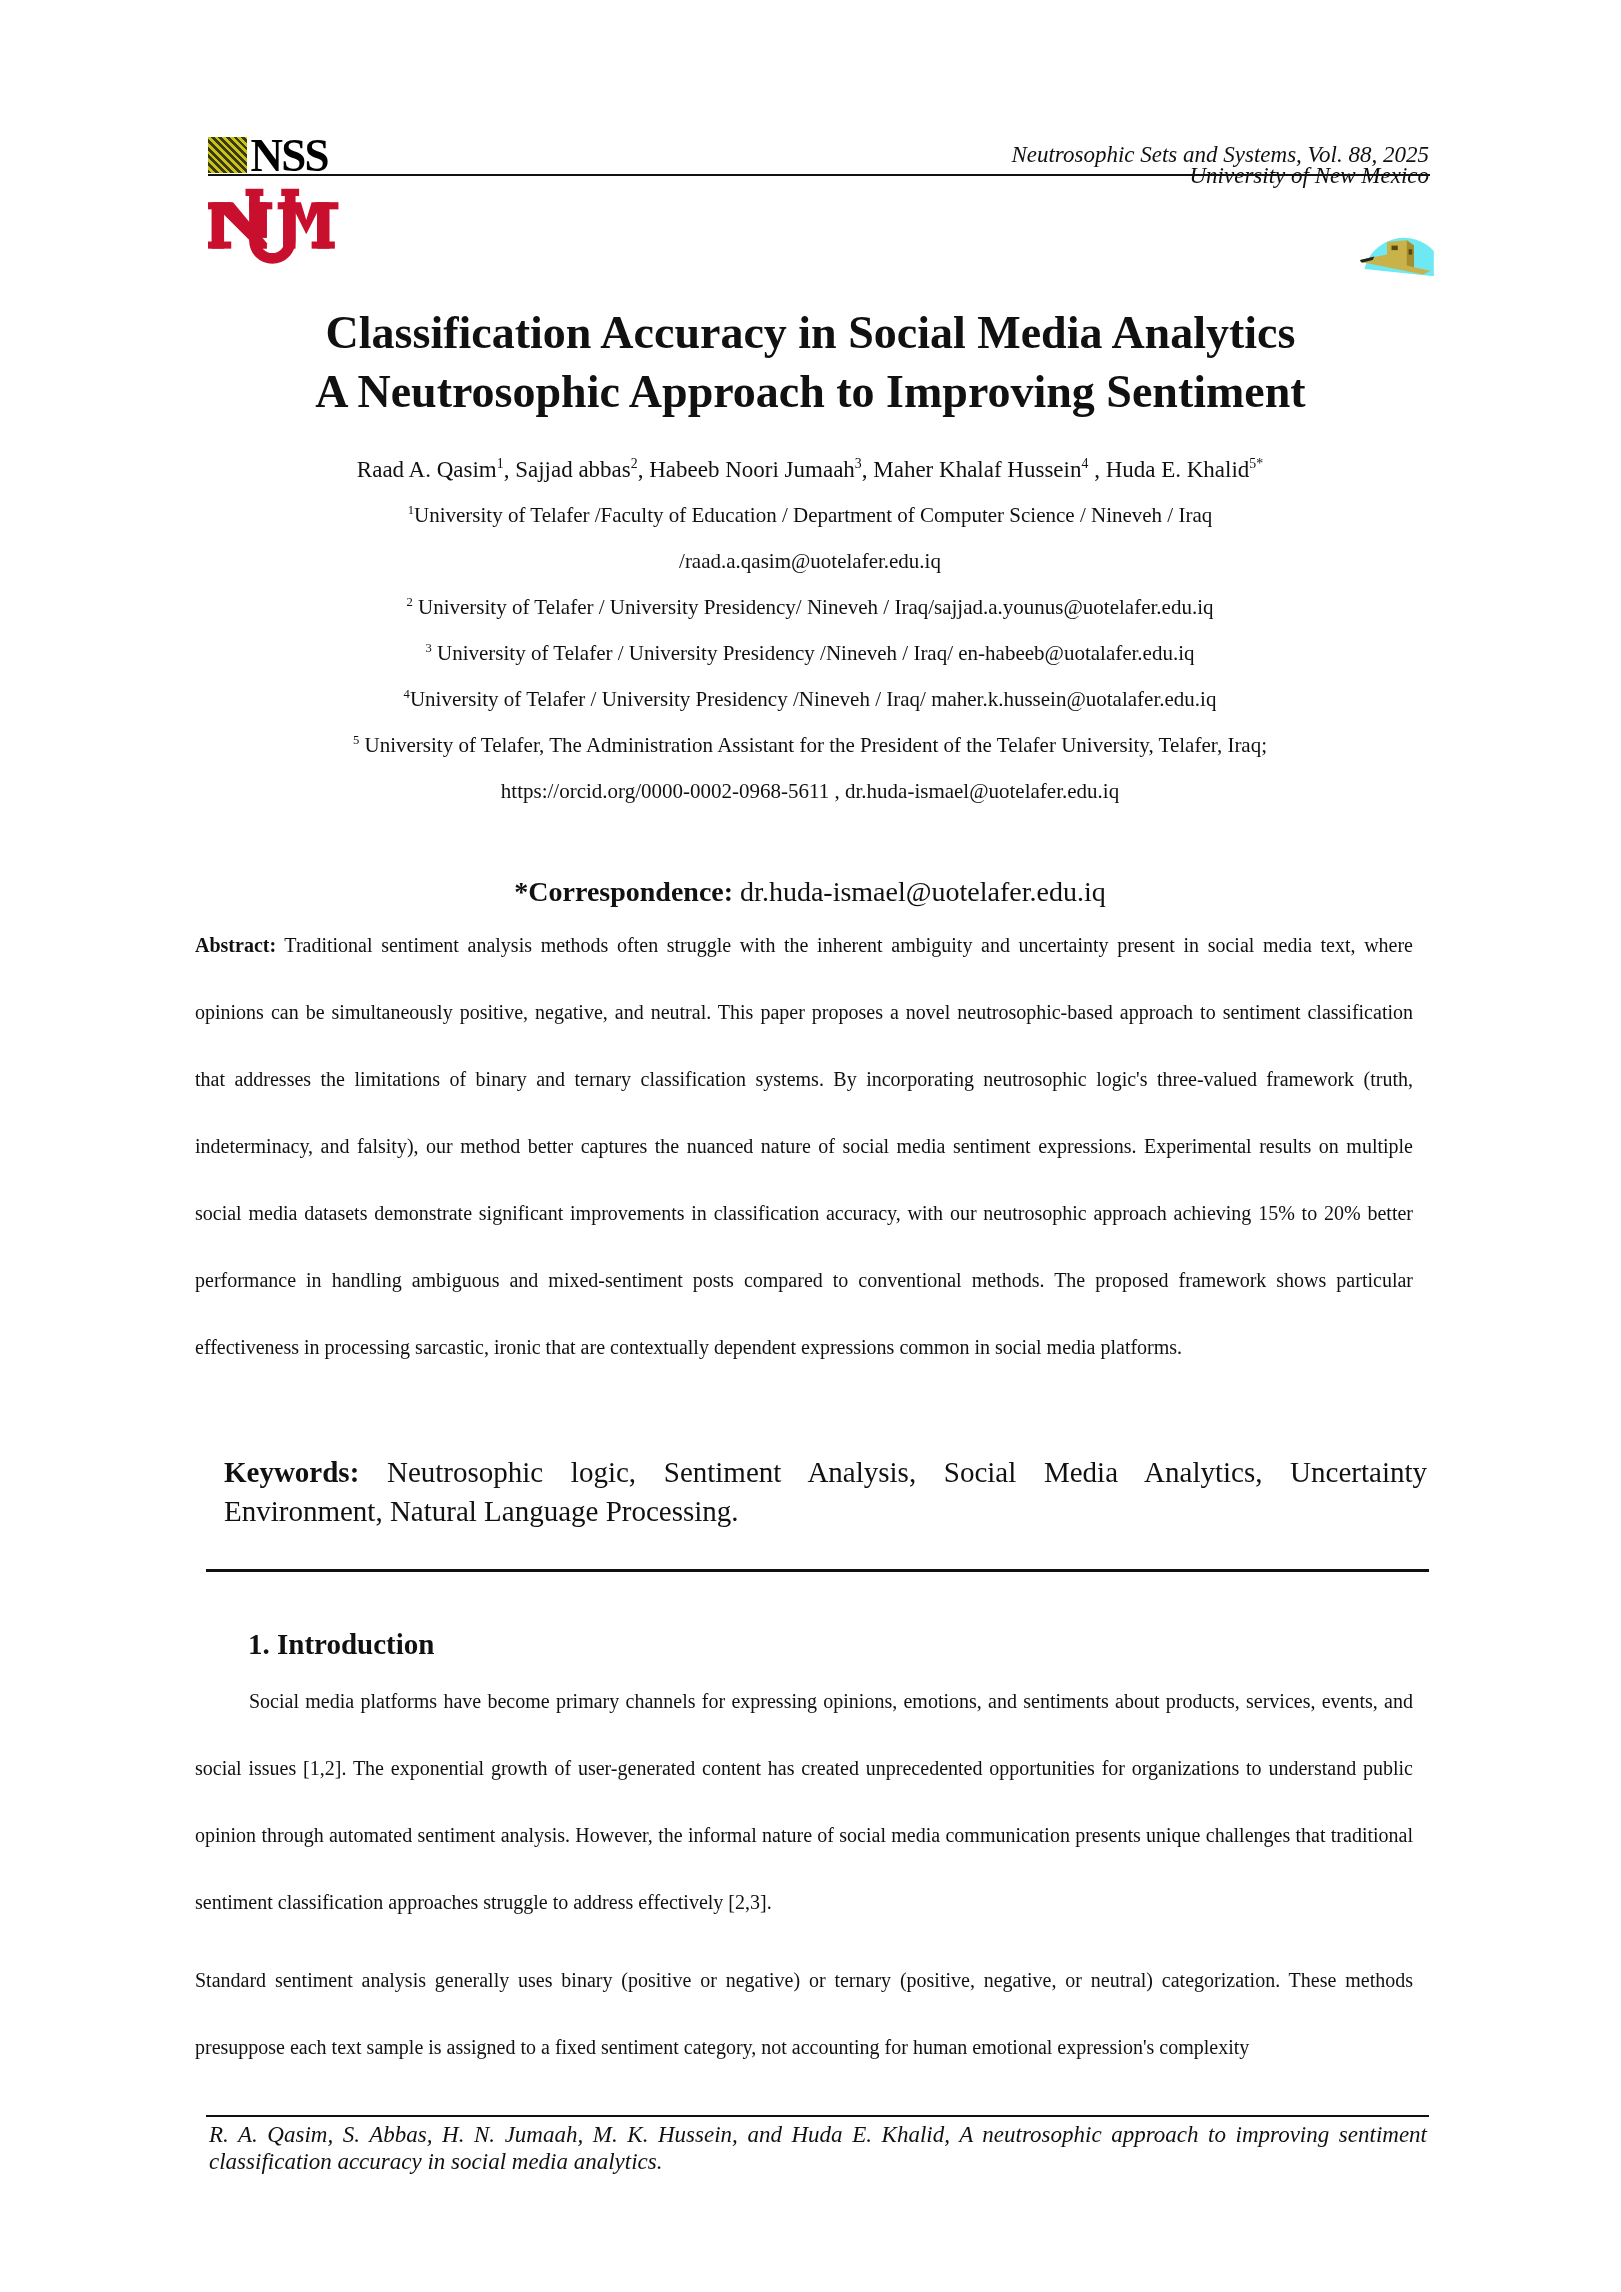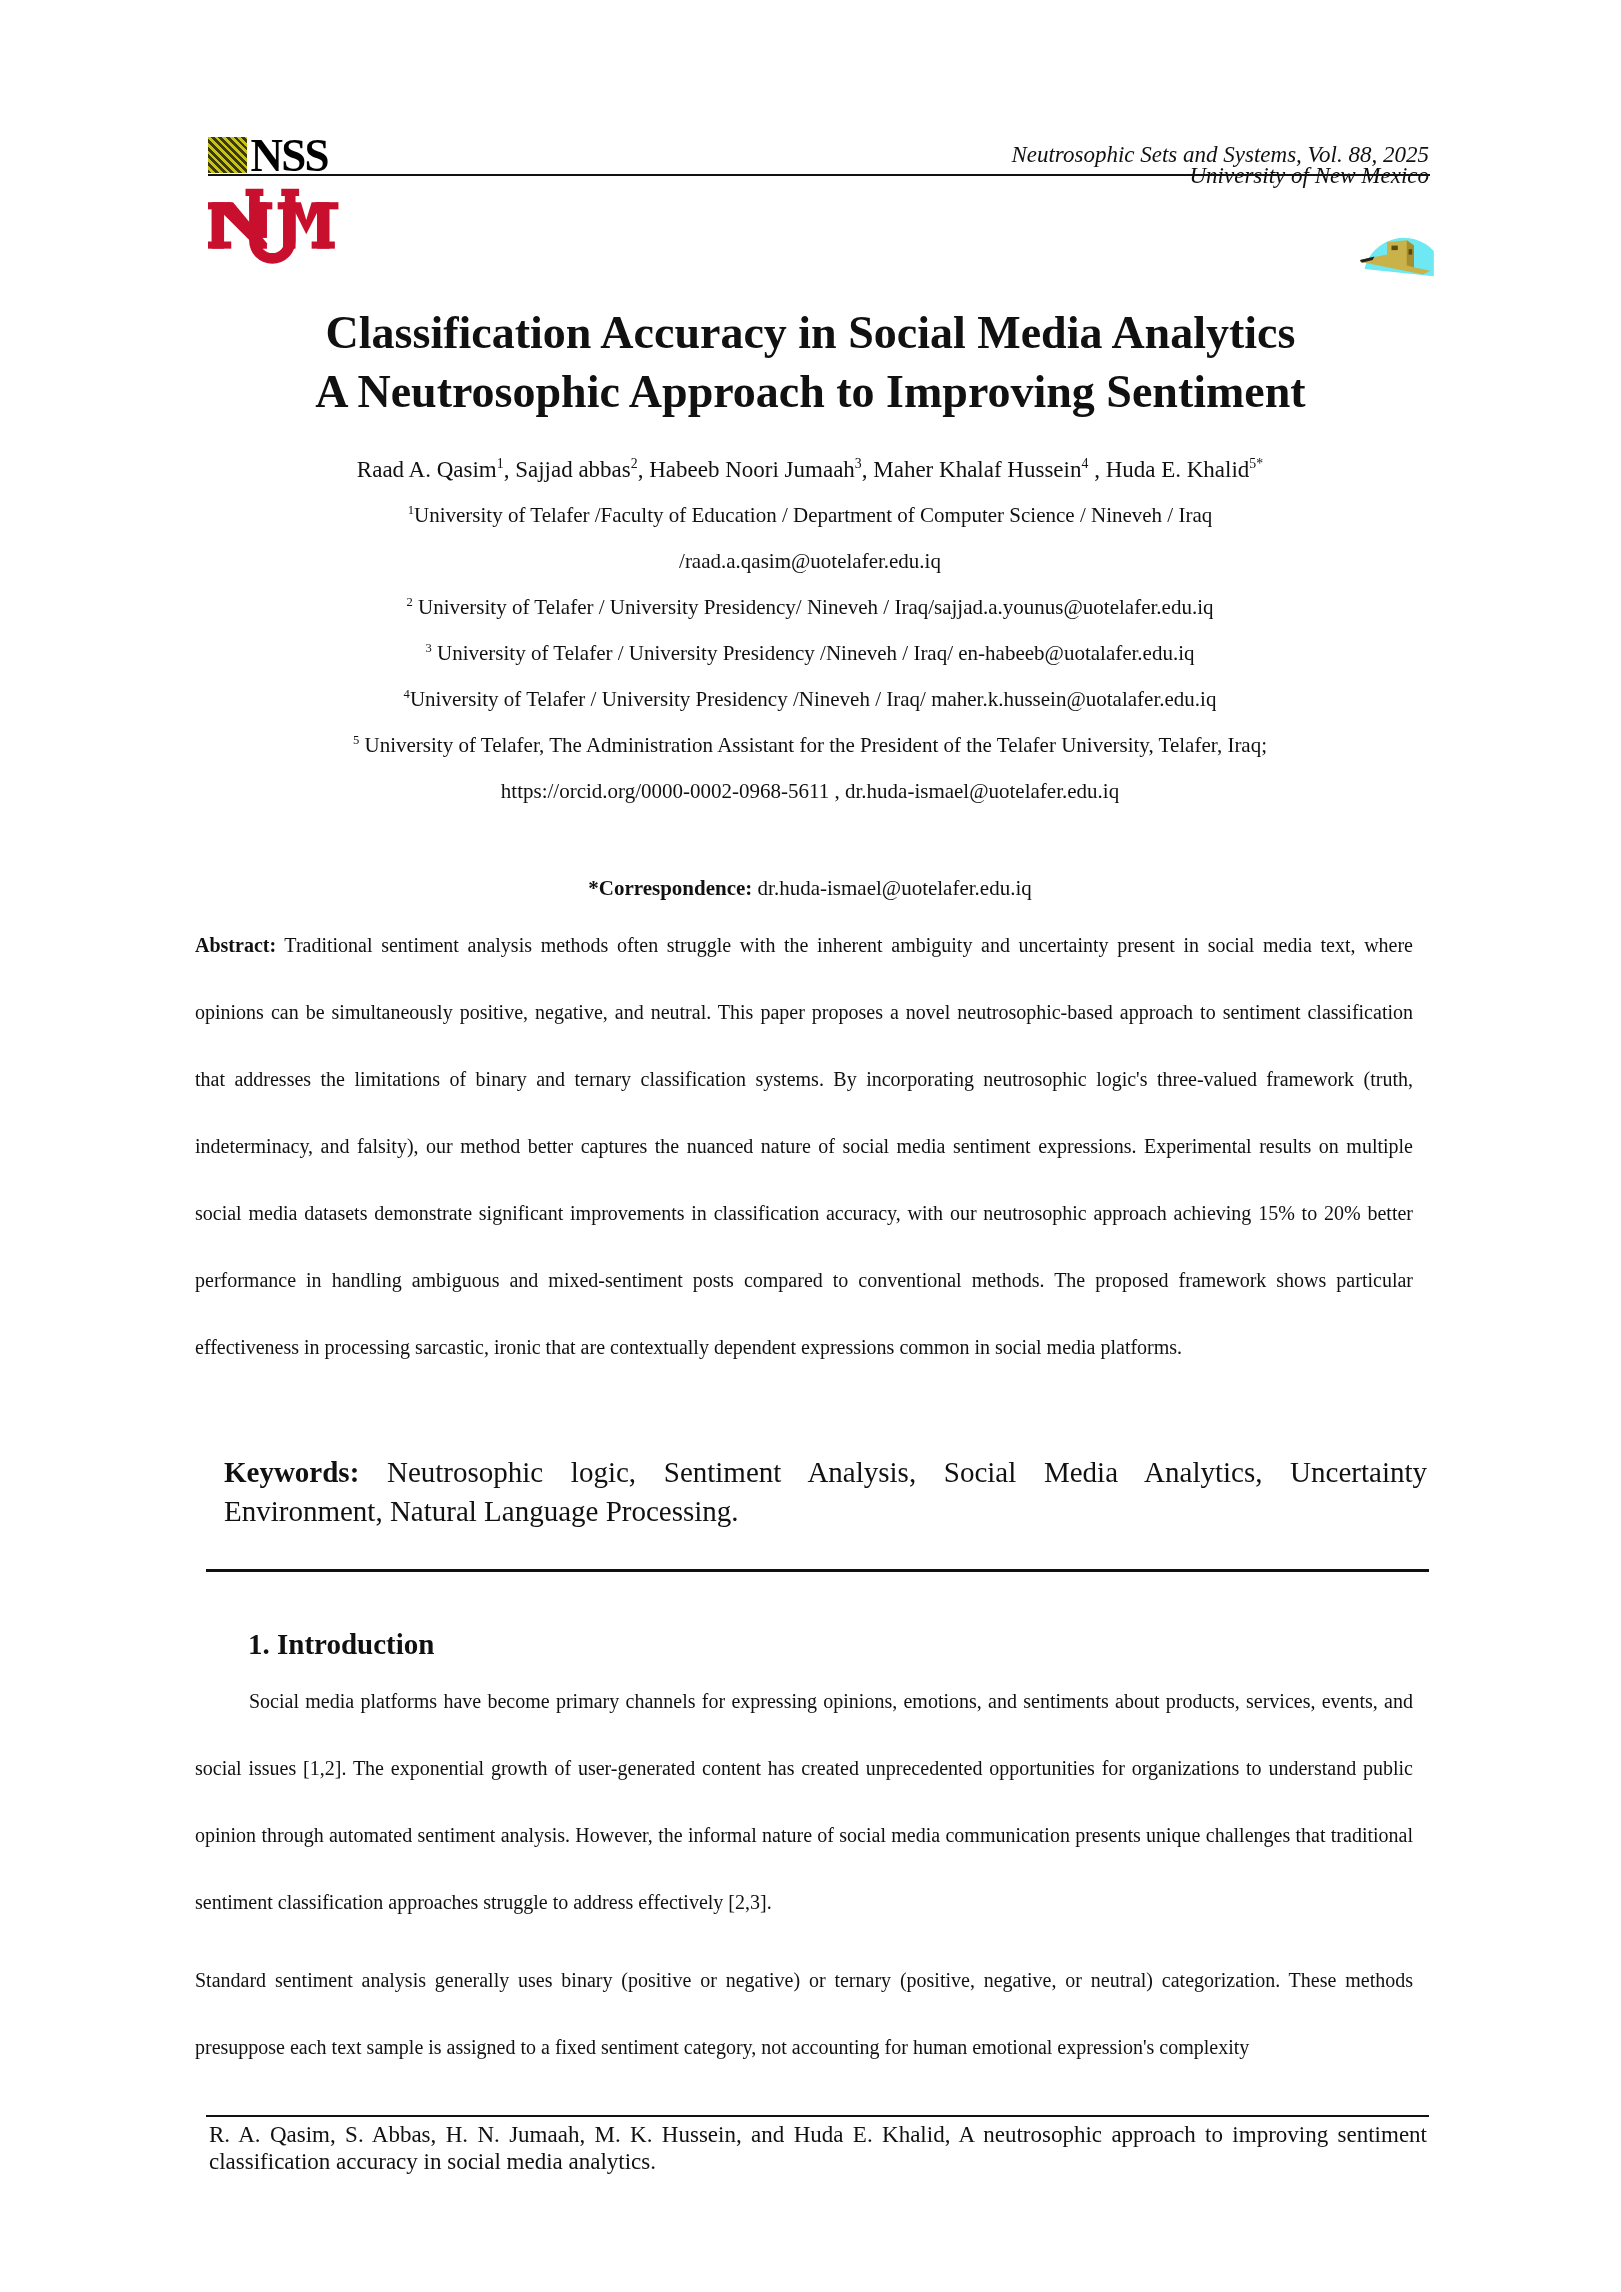--- a/index.html
+++ b/index.html
@@ -23,34 +23,34 @@
     .unm-logo { left: 208px; top: 184px; width: 134px; height: 90px; }
     .pueblo { left: 1351px; top: 215px; width: 90px; height: 63px; }
 
     
     .title { left: 179px; width: 1263px; top: 303px; text-align: center; font-weight: bold; font-size: 46px; line-height: 59px; }
 
     
     .authors { left: 134px; width: 1352px; top: 457px; text-align: center; font-size: 23px; }
     .affil { left: 134px; width: 1352px; text-align: center; font-size: 21px; }
     sup { font-size: 60%; vertical-align: super; line-height: 0; }
-    .corr { left: 134px; width: 1352px; top: 876px; text-align: center; font-size: 21px; }
+    .corr { left: 134px; width: 1352px; top: 876px; text-align: center; font-size: 28px; }
     .corr b { font-weight: bold; }
 
     
     .para { left: 195px; width: 1218px; font-size: 20px; line-height: 67px; text-align: justify; }
     .para .lbl { font-weight: bold; }
     .kw { left: 224px; width: 1203px; top: 1453px; font-size: 29px; line-height: 39px; text-align: justify; }
     .kw-rule { left: 206px; top: 1569px; width: 1223px; height: 2.7px; background: #111; }
     .sec-head { left: 209px; top: 1628px; font-size: 29px; font-weight: bold; margin-left: 39px; }
     .indent { text-indent: 54px; }
 
     
     .foot-rule { left: 206px; top: 2115px; width: 1223px; height: 1.8px; background: #111; }
-    .footer { left: 209px; width: 1218px; top: 2121px; font-size: 23px; line-height: 27px; text-align: justify; }
+    .footer { left: 209px; width: 1218px; top: 2121px; font-style: italic; font-size: 23px; line-height: 27px; text-align: justify; }
   </style>
 </head>
 <body>
 
 <div class="abs nss-logo">
   <div class="nss-square"></div>
   <span class="nss-text">NSS</span>
 </div>
 <div class="abs header-rule"></div>
 <div class="abs journal">Neutrosophic Sets and Systems, Vol. 88, 2025</div>

